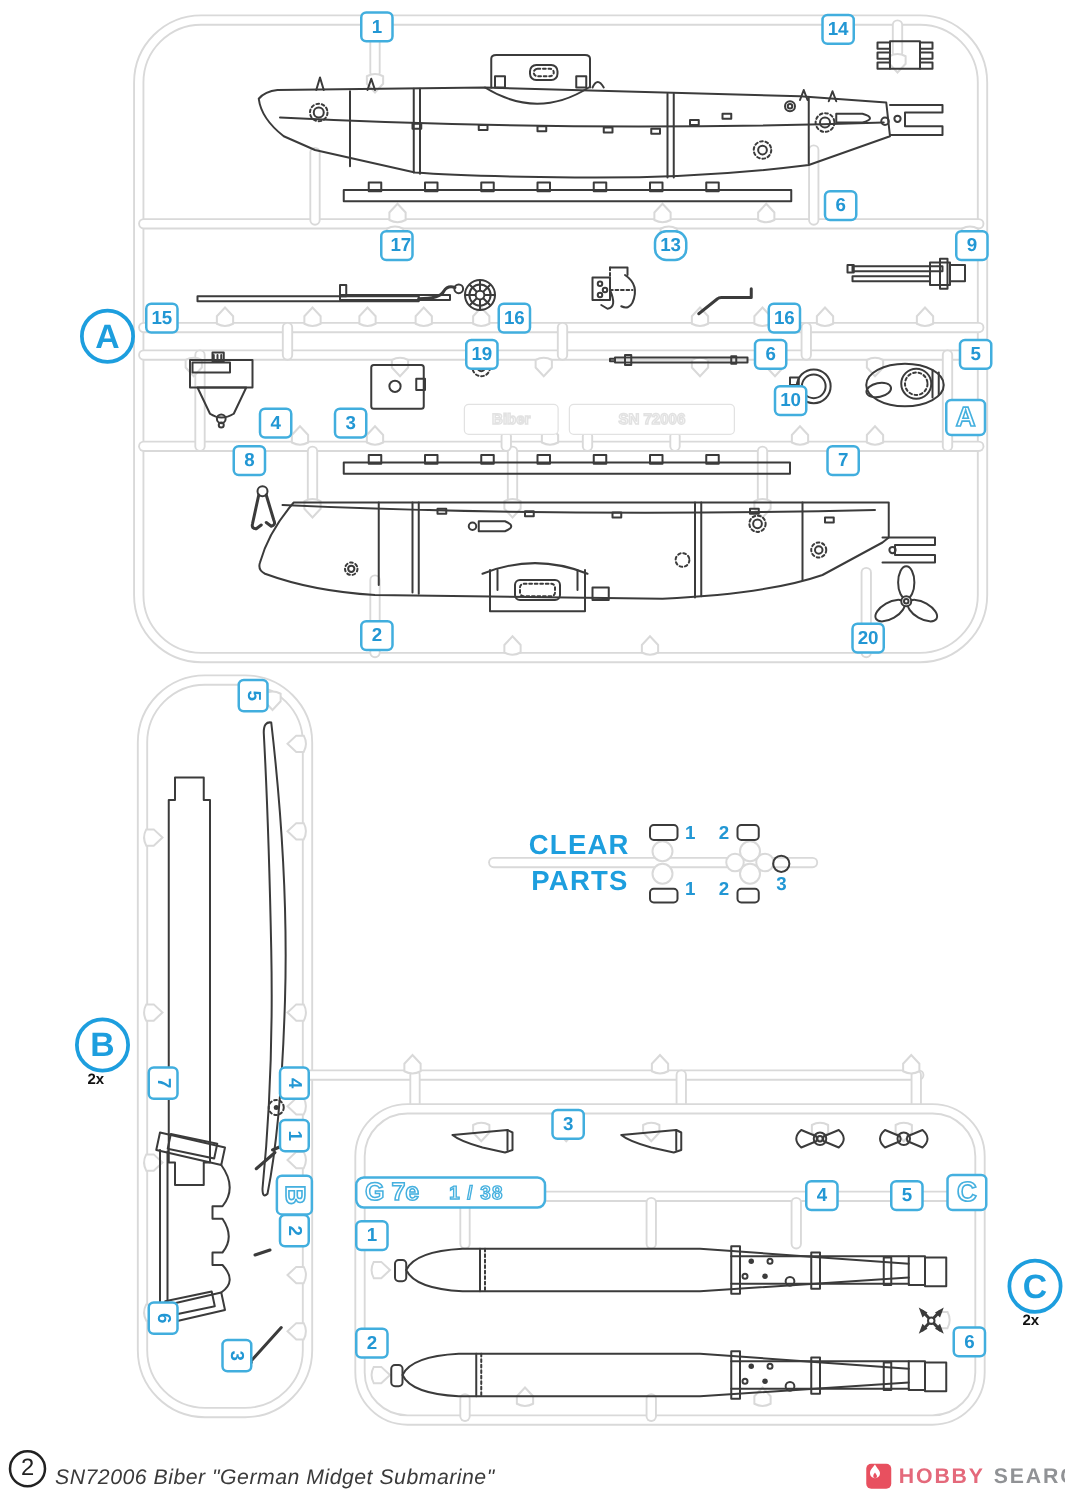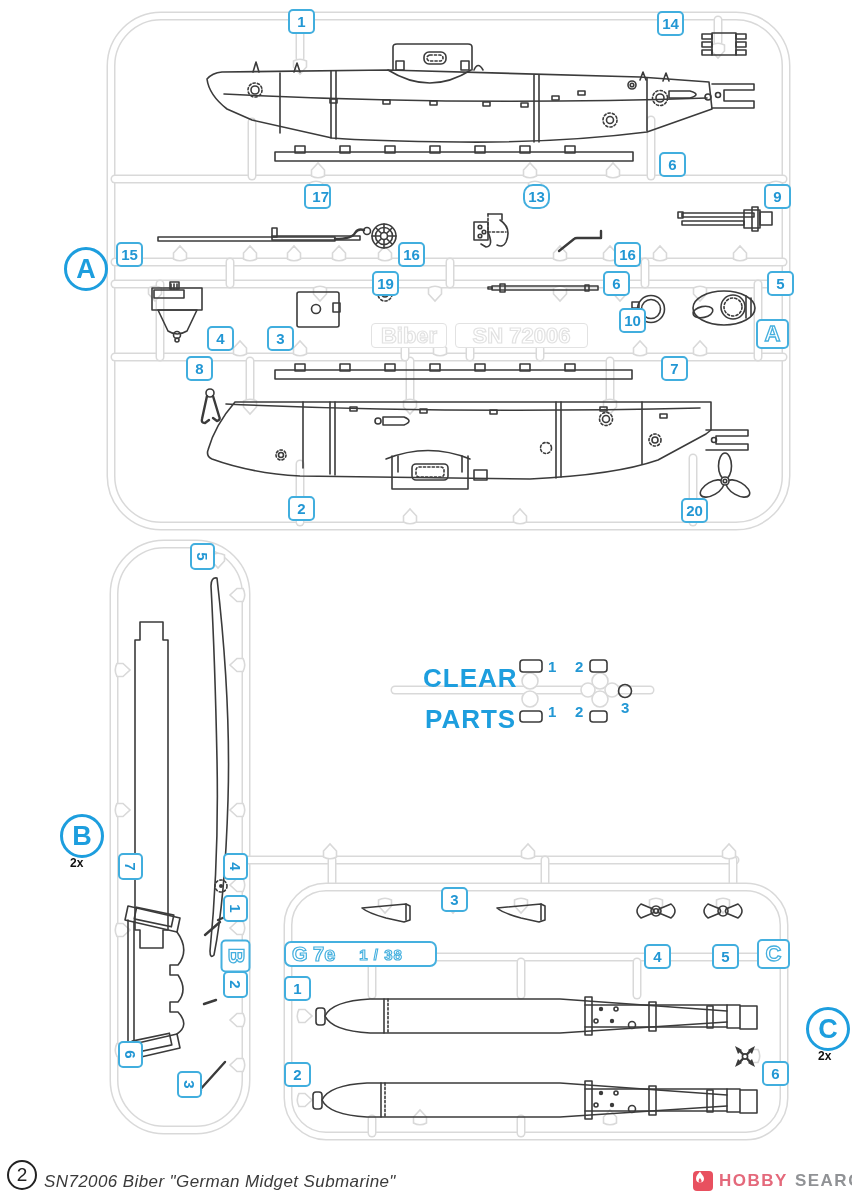--- a/index.html
+++ b/index.html
@@ -22,27 +22,27 @@
   .plabel{width:23px;height:21px;border:2px solid #41aede;border-radius:5px;background:#fff;
           color:#2297d4;font-size:15px;font-weight:bold;text-align:center;line-height:21px;z-index:5;}
   .rot{transform:rotate(90deg);}
   
   .letterbox{width:29px;height:26px;border:2px solid #45b0df;border-radius:5px;background:#fff;
              text-align:center;line-height:26px;font-size:22px;font-weight:bold;z-index:5;
              color:transparent;-webkit-text-stroke:1.3px #45b0df;}
   .lbrot{transform:rotate(90deg);}
   
   .emboss{border:1.5px solid #e2e2e2;border-radius:4px;background:#fff;text-align:center;z-index:4;
-          font-size:22px;font-weight:bold;color:transparent;-webkit-text-stroke:1.2px #e2e2e2;}
+          font-size:12px;font-weight:bold;color:transparent;-webkit-text-stroke:1.2px #e2e2e2;}
   
   .badge{width:38px;height:38px;border:3.5px solid #1d9ede;border-radius:50%;background:#fff;
          color:#1d9ede;font-size:27px;font-weight:800;text-align:center;line-height:38px;z-index:6;}
   .mult{font-size:12px;font-weight:800;color:#111;z-index:6;}
   
-  .cptitle{font-size:26px;font-weight:800;color:#1d9ede;letter-spacing:1px;z-index:5;}
+  .cptitle{font-size:22px;font-weight:800;color:#1d9ede;letter-spacing:1px;z-index:5;}
   .cpnum{font-size:15px;font-weight:bold;color:#2297d4;z-index:5;}
   
   .g7e{width:149px;height:22px;border:2.5px solid #45b0df;border-radius:7px;background:#fff;z-index:5;
        display:flex;align-items:center;}
   .g7e .t1{font-size:20px;font-weight:bold;margin-left:6px;color:transparent;-webkit-text-stroke:1.2px #45b0df;}
   .g7e .t2{font-size:15px;font-weight:bold;margin-left:24px;letter-spacing:1px;color:transparent;-webkit-text-stroke:1.1px #45b0df;}
   
   .sheetnum{width:26px;height:26px;border:2.2px solid #222;border-radius:50%;background:#fff;
             color:#222;font-size:19px;text-align:center;line-height:26px;z-index:6;}
   .kittitle{font-size:17px;font-style:italic;color:#3a3a3a;letter-spacing:0.4px;z-index:6;}
@@ -524,21 +524,21 @@
   <div class="abs plabel" style="left:644px;top:944px;">4</div>
   <div class="abs plabel" style="left:712px;top:944px;">5</div>
   <div class="abs plabel" style="left:762px;top:1061px;">6</div>
   <div class="abs letterbox" style="left:757px;top:939px;">C</div>
   <div class="abs g7e" style="left:284px;top:941px;">
     <span class="t1">G 7e</span>
     <span class="t2">1 / 38</span>
   </div>
 
   <div class="abs cptitle" style="left:423px;top:663px;">CLEAR</div>
-  <div class="abs cptitle" style="left:425px;top:692px;margin-top:12px;">PARTS</div>
+  <div class="abs cptitle" style="left:425px;top:692px;">PARTS</div>
   <div class="abs cpnum" style="left:548px;top:658px;">1</div>
   <div class="abs cpnum" style="left:575px;top:658px;">2</div>
   <div class="abs cpnum" style="left:548px;top:703px;">1</div>
   <div class="abs cpnum" style="left:575px;top:703px;">2</div>
   <div class="abs cpnum" style="left:621px;top:699px;">3</div>
 
   <div class="abs badge" style="left:64px;top:247px;">A</div>
   <div class="abs badge" style="left:60px;top:814px;">B</div>
   <div class="abs mult" style="left:70px;top:856px;">2x</div>
   <div class="abs badge" style="left:806px;top:1007px;">C</div>

